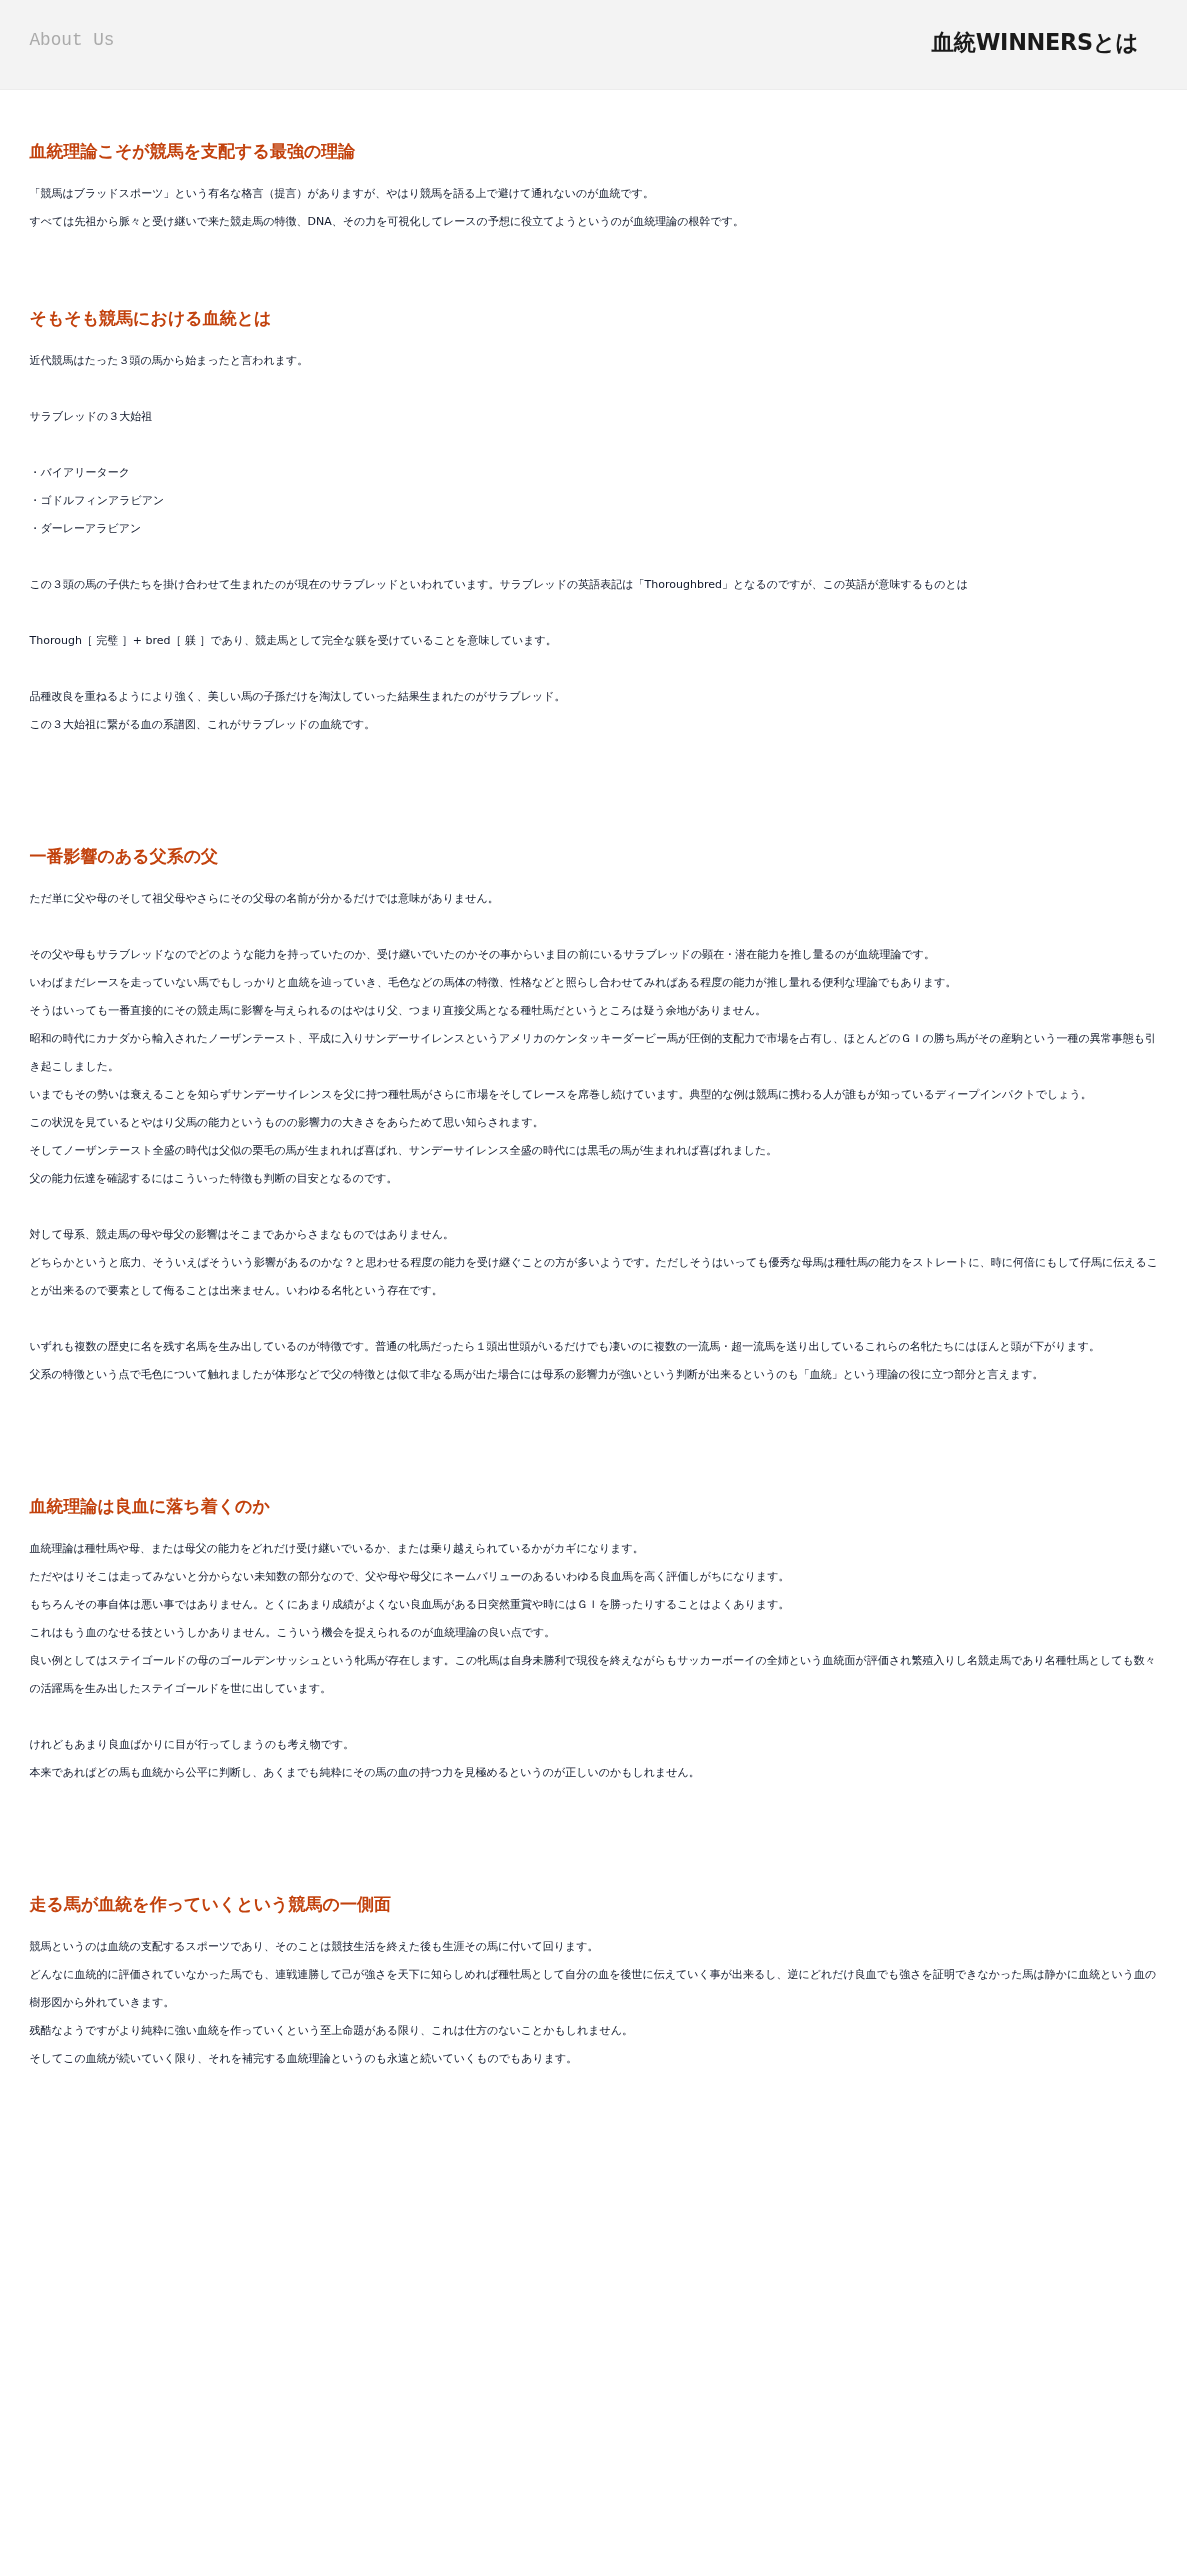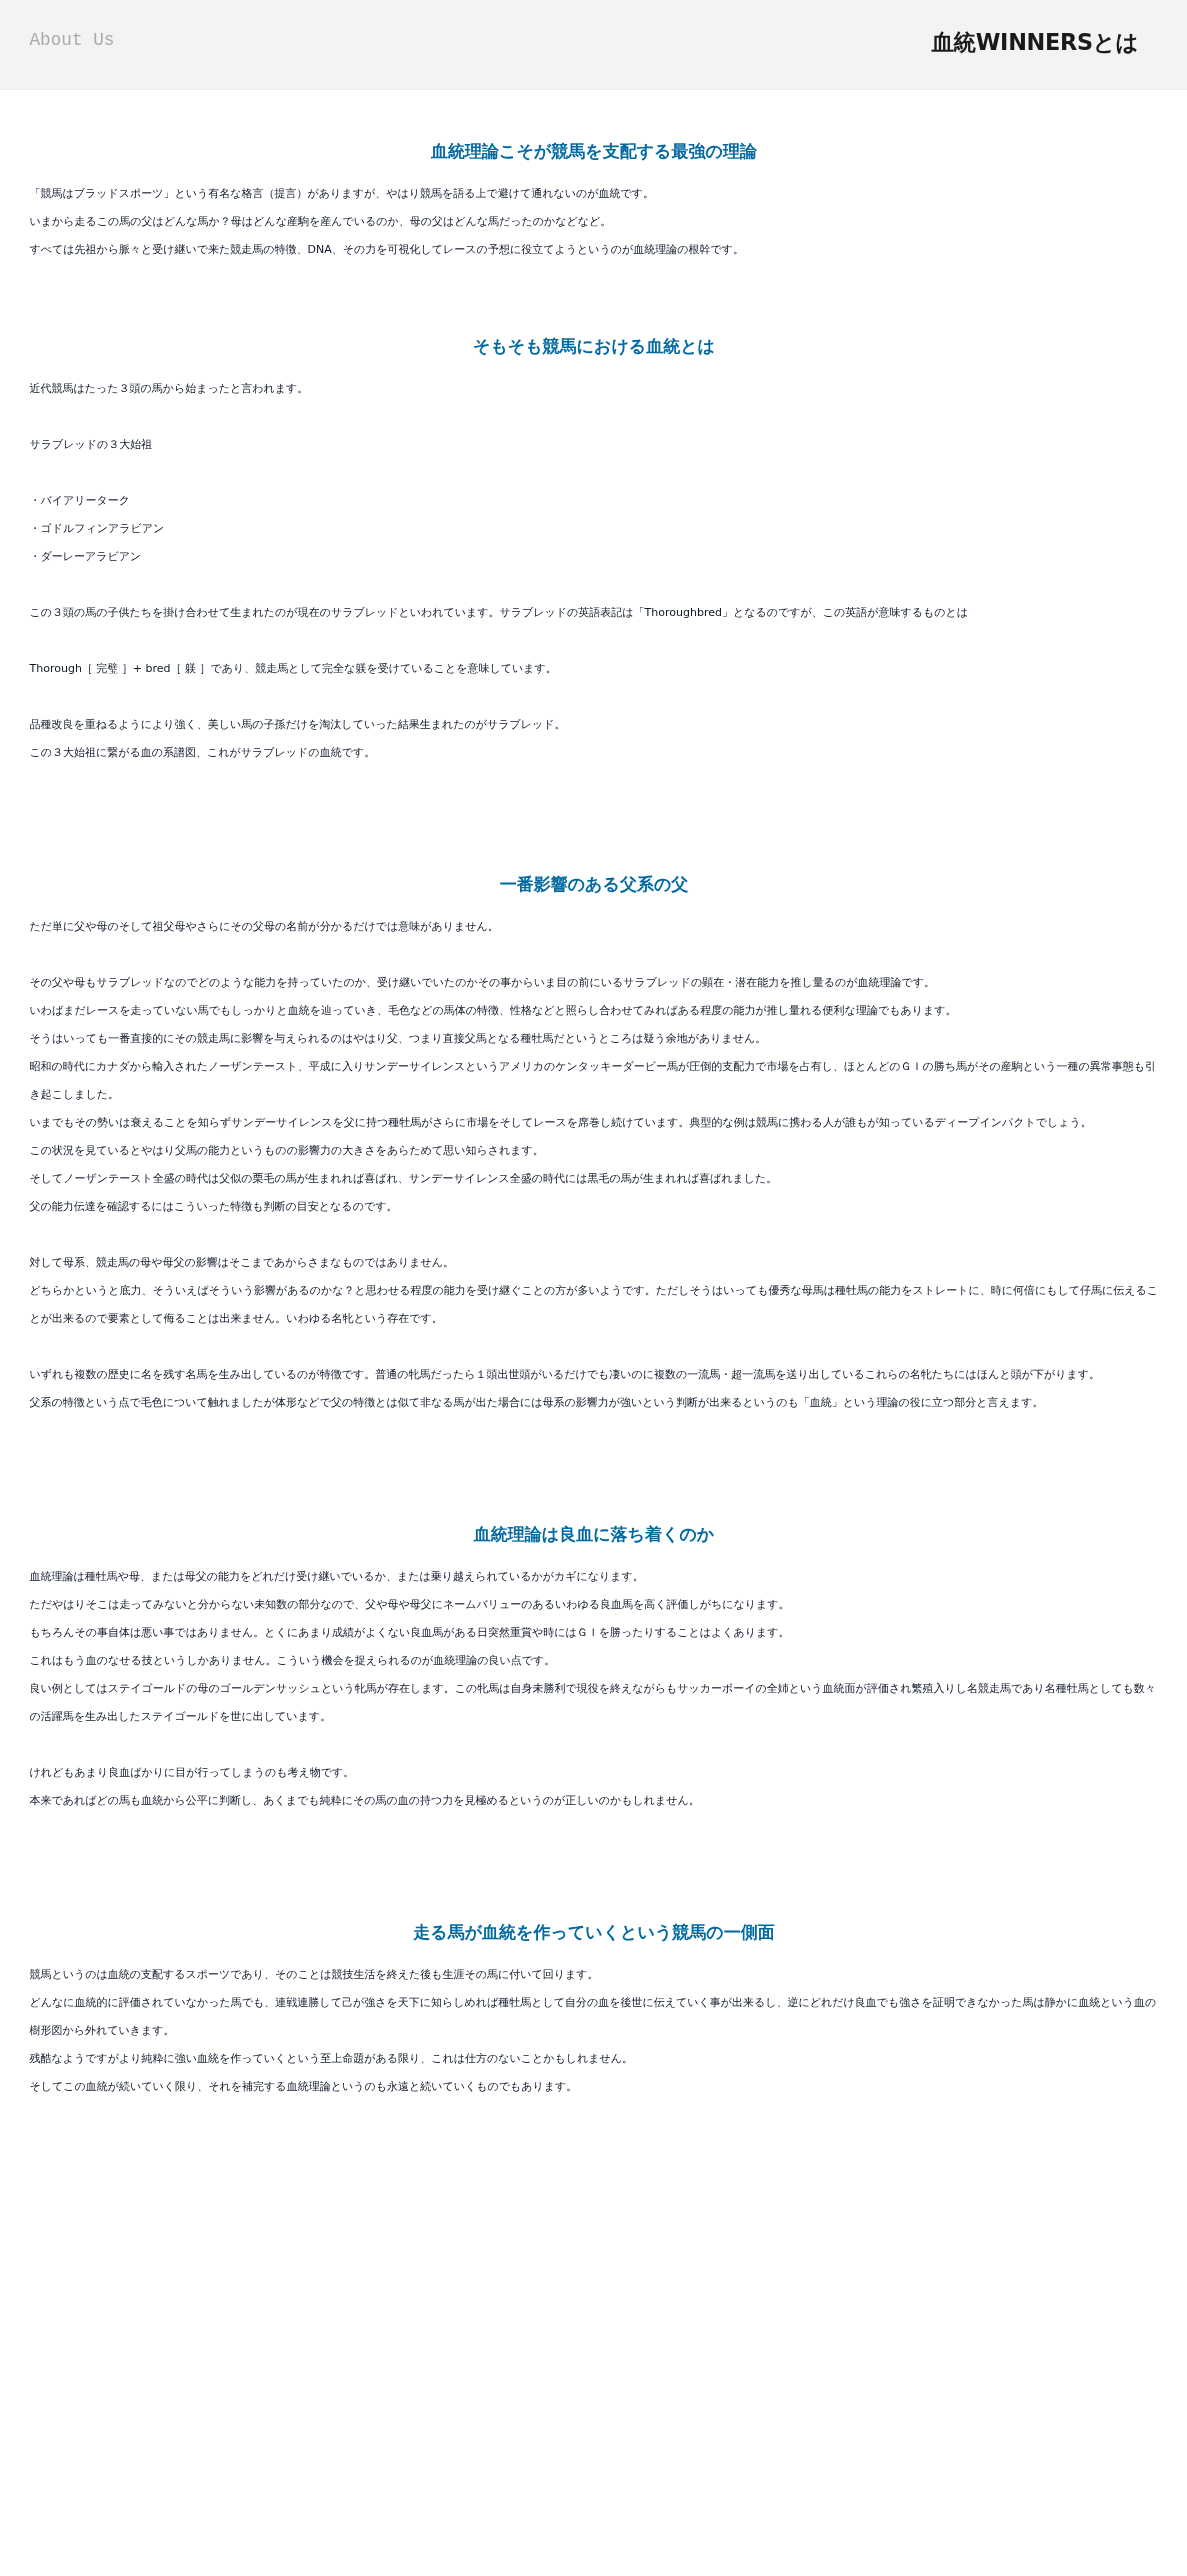--- a/index.html
+++ b/index.html
@@ -12,21 +12,21 @@
     position: absolute; left: 29.5px; top: 29.5px; font-size: 17.7px; color: #aaaaaa;
     font-family: Liberation Mono, monospace; text-decoration: none;
   }
   .brand {
     position: absolute; right: 50px; top: 27px; font-size: 22.4px; color: #1a1a1a;
     font-weight: bold; letter-spacing: -0.3px; text-align: center;
   }
   .content { padding: 0 29.5px; }
   .section { padding-top: 0; }
   h2 {
-    text-align: center; font-size: 17px; font-weight: bold; color: #0369a1;
+    text-align: left; font-size: 17px; font-weight: bold; color: #c2410c;
     margin: 0; padding: 0; line-height: 23.6px;
   }
   .para {
     font-size: 11px; line-height: 28px; color: #0f172a; margin: 0;
     white-space: normal; word-break: break-all;
   }
   .blank { height: 28px; }
 </style>
 </head>
 <body>
@@ -35,21 +35,20 @@
   <a class="about">About Us</a>
   <div class="brand">血統WINNERSとは</div>
 </div>
 
 <div class="content">
 
   <div class="section" style="padding-top:50px;">
     <h2>血統理論こそが競馬を支配する最強の理論</h2>
     <div style="height:16.5px"></div>
     <p class="para">「競馬はブラッドスポーツ」という有名な格言（提言）がありますが、やはり競馬を語る上で避けて通れないのが血統です。</p>
-    <p class="para">いまから走るこの馬の父はどんな馬か？母はどんな産駒を産んでいるのか、母の父はどんな馬だったのかなどなど。</p>
     <p class="para">すべては先祖から脈々と受け継いで来た競走馬の特徴、DNA、その力を可視化してレースの予想に役立てようというのが血統理論の根幹です。</p>
   </div>
 
   <div class="section" style="padding-top:71px;">
     <h2>そもそも競馬における血統とは</h2>
     <div style="height:16.5px"></div>
     <p class="para">近代競馬はたった３頭の馬から始まったと言われます。</p>
     <div class="blank"></div>
     <p class="para">サラブレッドの３大始祖</p>
     <div class="blank"></div>

